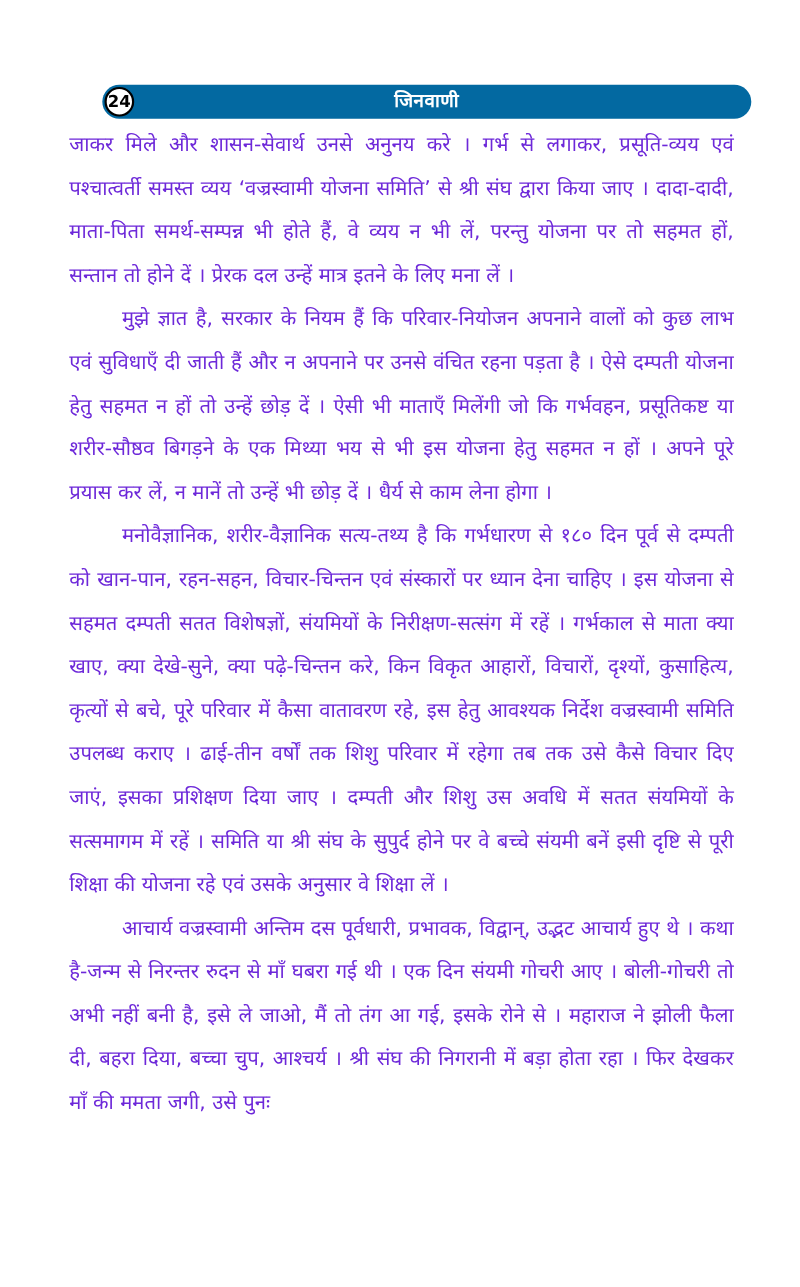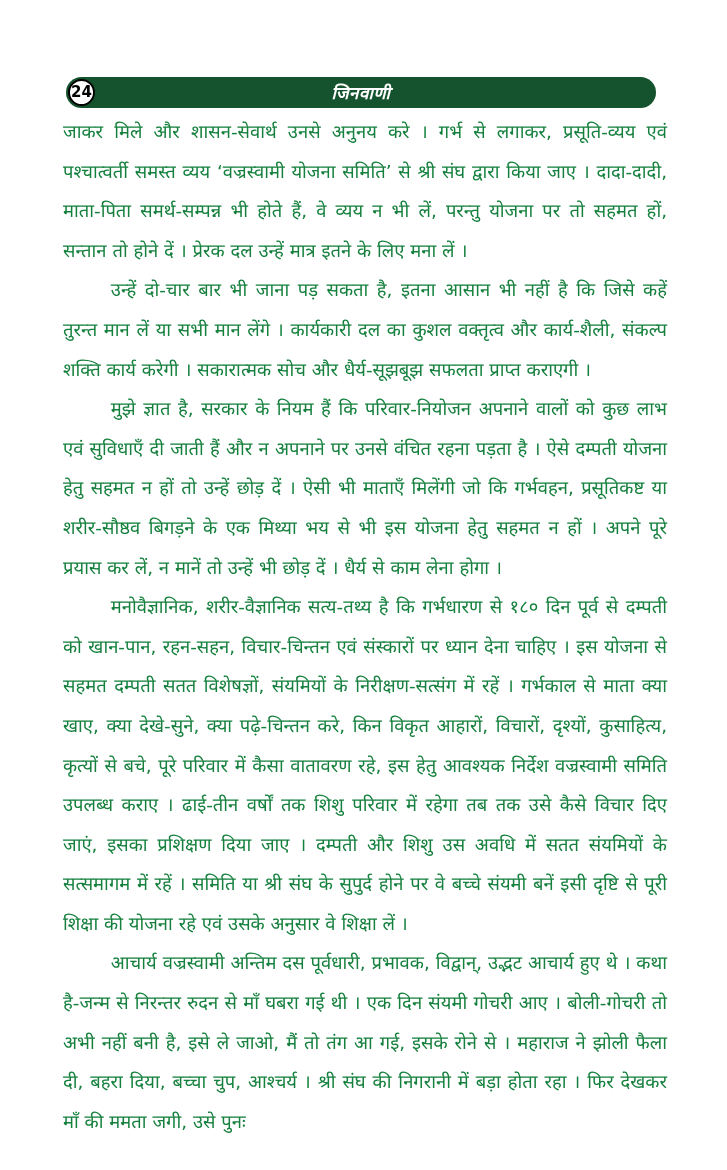--- a/index.html
+++ b/index.html
@@ -20,25 +20,25 @@
     position: relative;
     width: 727px;
     height: 1170px;
     background: #ffffff;
     box-sizing: border-box;
   }
 
   
   .header-bar {
     position: absolute;
-    left: 66px;
+    left: 93px;
     top: 77px;
     width: 590px;
     height: 31px;
-    background: #14532d;
+    background: #0369a1;
     border-radius: 15.5px;
     display: flex;
     align-items: center;
     justify-content: center;
     text-align: right;
   }
 
   .page-number-badge {
     position: absolute;
     left: 2px;
@@ -64,21 +64,20 @@
     font-family: "DejaVu Sans", sans-serif;
     font-size: 17px;
     font-weight: 600;
     letter-spacing: 0.5px;
     line-height: 1;
     position: absolute;
     left: 50%;
     top: 50%;
     transform: translate(-50%, -50%);
     white-space: nowrap;
-    font-style: italic;
   }
 
   .date-pill {
     position: absolute;
     right: 4px;
     top: 3px;
     width: 195px;
     height: 25px;
     background: #ffffff;
     border-radius: 50% / 50%;
@@ -100,21 +99,21 @@
   .body-text {
     position: absolute;
     left: 63px;
     top: 112px;
     width: 604px;
     font-family: "DejaVu Sans", "Liberation Sans", sans-serif;
     font-size: 18.4px;
     line-height: 39.6px;
     text-align: justify;
     text-justify: inter-word;
-    color: #15803d;
+    color: #6d28d9;
   }
 
   .body-text p {
     margin: 0;
     padding: 0;
     text-indent: 0;
     text-align: justify;
   }
 
   .body-text p.indented {
@@ -135,19 +134,18 @@
 
     <div class="page-number-badge">24</div>
 
     <div class="masthead">जिनवाणी</div>
 
 
   </div>
 
   <div class="body-text">
     <p>जाकर मिले और शासन-सेवार्थ उनसे अनुनय करे । गर्भ से लगाकर, प्रसूति-व्यय एवं पश्चात्वर्ती समस्त व्यय ‘वज्रस्वामी योजना समिति’ से श्री संघ द्वारा किया जाए । दादा-दादी, माता-पिता समर्थ-सम्पन्न भी होते हैं, वे व्यय न भी लें, परन्तु योजना पर तो सहमत हों, सन्तान तो होने दें । प्रेरक दल उन्हें मात्र इतने के लिए मना लें ।</p>
-    <p class="indented">उन्हें दो-चार बार भी जाना पड़ सकता है, इतना आसान भी नहीं है कि जिसे कहें तुरन्त मान लें या सभी मान लेंगे । कार्यकारी दल का कुशल वक्तृत्व और कार्य-शैली, संकल्प शक्ति  कार्य करेगी । सकारात्मक सोच और धैर्य-सूझबूझ सफलता प्राप्त कराएगी ।</p>
     <p class="indented">मुझे ज्ञात है, सरकार के नियम हैं कि परिवार-नियोजन अपनाने वालों को कुछ लाभ एवं सुविधाएँ दी जाती हैं और न अपनाने पर उनसे वंचित रहना पड़ता है । ऐसे दम्पती योजना हेतु सहमत न हों तो उन्हें छोड़ दें । ऐसी भी माताएँ मिलेंगी जो कि गर्भवहन, प्रसूतिकष्ट या शरीर-सौष्ठव बिगड़ने के एक मिथ्या भय से भी इस योजना हेतु सहमत न हों । अपने पूरे प्रयास कर लें, न मानें तो उन्हें भी छोड़ दें । धैर्य से काम लेना होगा ।</p>
     <p class="indented">मनोवैज्ञानिक, शरीर-वैज्ञानिक सत्य-तथ्य है कि गर्भधारण से १८० दिन पूर्व से दम्पती को खान-पान, रहन-सहन, विचार-चिन्तन एवं संस्कारों पर ध्यान देना चाहिए । इस योजना से सहमत दम्पती सतत विशेषज्ञों, संयमियों के निरीक्षण-सत्संग में रहें । गर्भकाल से माता क्या खाए, क्या देखे-सुने, क्या पढ़े-चिन्तन करे, किन विकृत आहारों, विचारों, दृश्यों, कुसाहित्य, कृत्यों से बचे, पूरे परिवार में कैसा वातावरण रहे, इस हेतु आवश्यक निर्देश वज्रस्वामी समिति  उपलब्ध कराए । ढाई-तीन वर्षों तक शिशु परिवार में रहेगा तब  तक उसे कैसे विचार दिए जाएं, इसका प्रशिक्षण दिया जाए । दम्पती और शिशु उस अवधि में सतत संयमियों के सत्समागम में रहें । समिति या श्री संघ के सुपुर्द होने पर वे बच्चे संयमी बनें इसी दृष्टि से पूरी शिक्षा की योजना रहे एवं  उसके अनुसार वे शिक्षा लें ।</p>
     <p class="indented">आचार्य वज्रस्वामी अन्तिम दस पूर्वधारी, प्रभावक, विद्वान्, उद्भट आचार्य हुए थे । कथा है-जन्म से निरन्तर रुदन से माँ घबरा गई थी । एक दिन संयमी गोचरी आए । बोली-गोचरी तो अभी नहीं बनी है, इसे ले जाओ, मैं तो तंग आ गई, इसके रोने से । महाराज ने झोली फैला दी, बहरा दिया, बच्चा चुप, आश्चर्य । श्री संघ की निगरानी में बड़ा होता रहा । फिर देखकर माँ की ममता जगी, उसे पुनः</p>
   </div>
 
 </div>
 
 </body></html>

